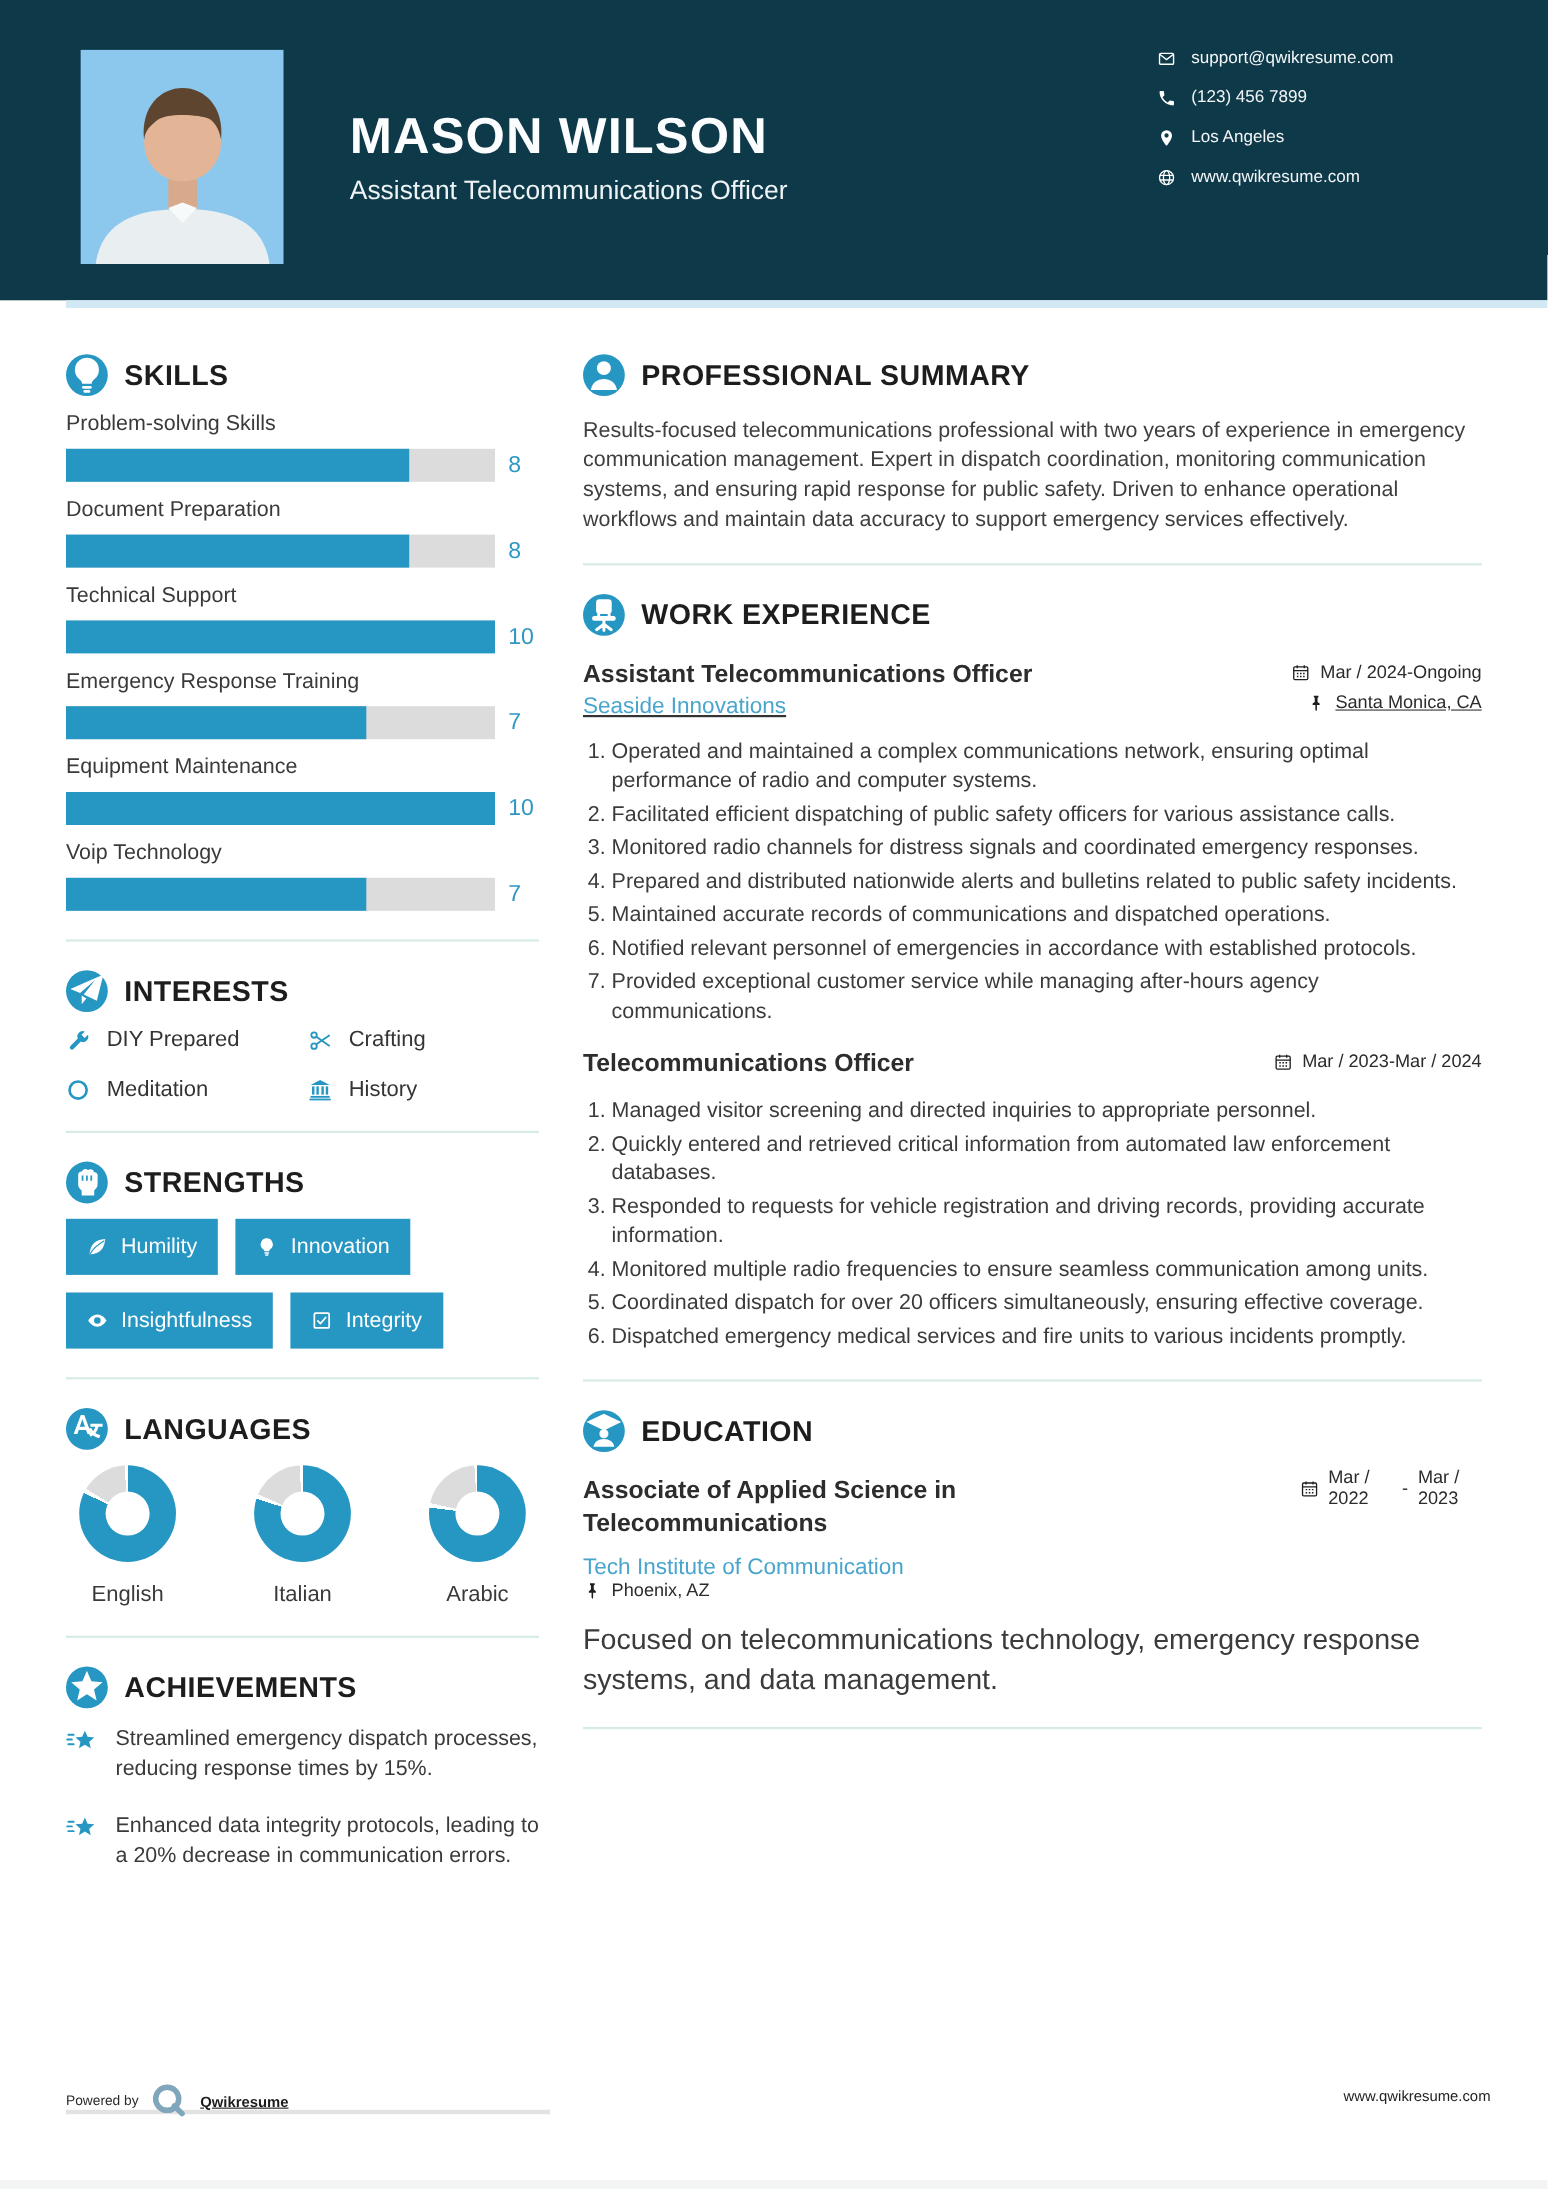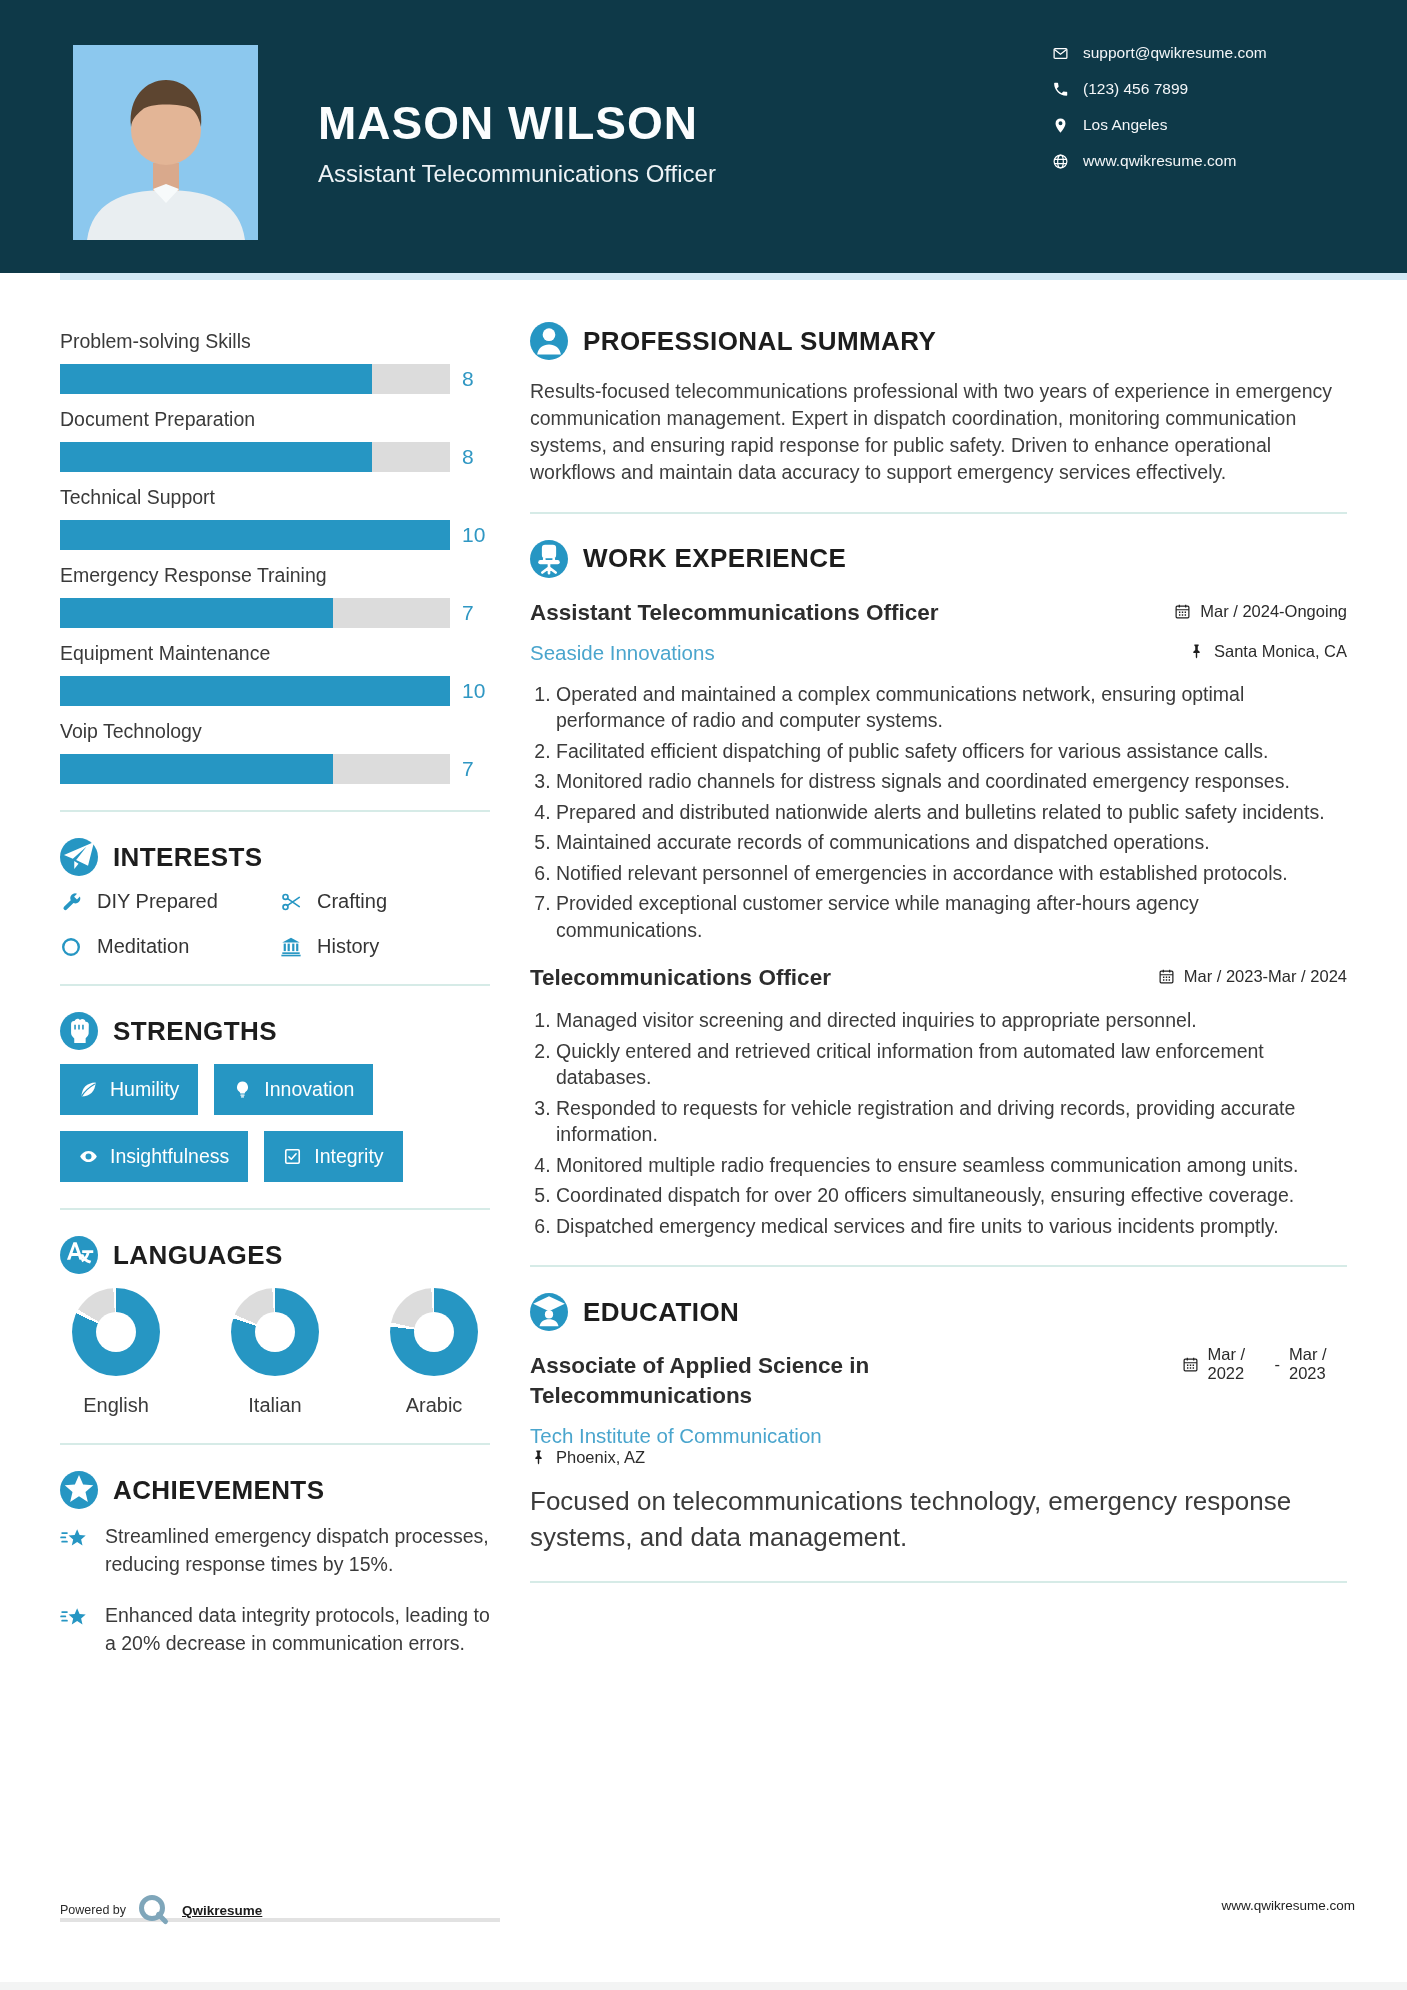--- a/index.html
+++ b/index.html
@@ -57,21 +57,21 @@
   .lang-label{font-size:20px;color:#3a3a3a;}
 
   
   .ach{display:flex;gap:15px;margin-bottom:24px;font-size:19.5px;line-height:1.42;color:#3a3a3a;}
   .a-ic{flex:0 0 30px;width:30px;height:26px;color:#2696c3;margin-top:3px;}
 
   
   .summary-text{font-size:19.5px;line-height:1.38;color:#3e3e3e;margin-top:18px;}
   .job{margin-top:22px;}
   .job-top,.job-sub,.edu-top,.edu-sub{display:flex;justify-content:space-between;align-items:baseline;}
-  .job-sub{margin-top:15px;}
+  .job-sub{margin-top:4px;text-decoration:underline;}
   .job-title,.degree{margin:0;font-size:22.5px;font-weight:700;color:#2d2d2d;}
   .degree{max-width:470px;line-height:1.35;}
   .company,.school{font-size:20.5px;color:#4aa5cd;}
   .meta-row{display:flex;align-items:center;gap:9px;font-size:16.5px;color:#2b2b2b;justify-content:flex-end;}
   .meta-row .m-ic{width:17px;height:17px;color:#1e1e1e;flex:0 0 17px;}
   .edu-dates{align-items:center;}
   .edu-dates .dcol{display:inline-block;width:58px;line-height:1.15;}
   .bullets{margin:16px 0 0;padding-left:26px;font-size:19.5px;line-height:1.36;color:#3b3b3b;}
   .bullets li{margin-bottom:4px;}
   .edu-sub{margin-top:12px;flex-direction:column;}
@@ -135,20 +135,30 @@
               <path d="M3.6 9h16.8M3.6 15h16.8"></path>
             </svg></span>
           <span>www.qwikresume.com</span>
         </li>
       </ul>
   </header>
   <div class="accent-line"></div>
 
   <aside class="left">
 
+    <div class="sec-head">
+      <span class="sec-ic" data-icon="bulb">
+          <svg viewBox="0 0 24 24" fill="currentColor">
+            <path d="M12 2a7 7 0 0 0-4 12.7c.7.5 1.2 1.4 1.2 2.3h5.6c0-.9.5-1.8 1.2-2.3A7 7 0 0 0 12 2z"></path>
+            <rect x="9.2" y="18.2" width="5.6" height="1.6" rx=".8"></rect>
+            <rect x="10" y="20.6" width="4" height="1.6" rx=".8"></rect>
+          </svg>
+        </span>
+      <h2>SKILLS</h2>
+    </div>
     <div>
 
     <div class="skill">
           <div class="skill-label">Problem-solving Skills</div>
           <div class="skill-bar-row">
             <div class="skill-track">
               <div class="skill-fill" style="width: 80%;"></div>
             </div>
             <div class="skill-score">8</div>
           </div>

